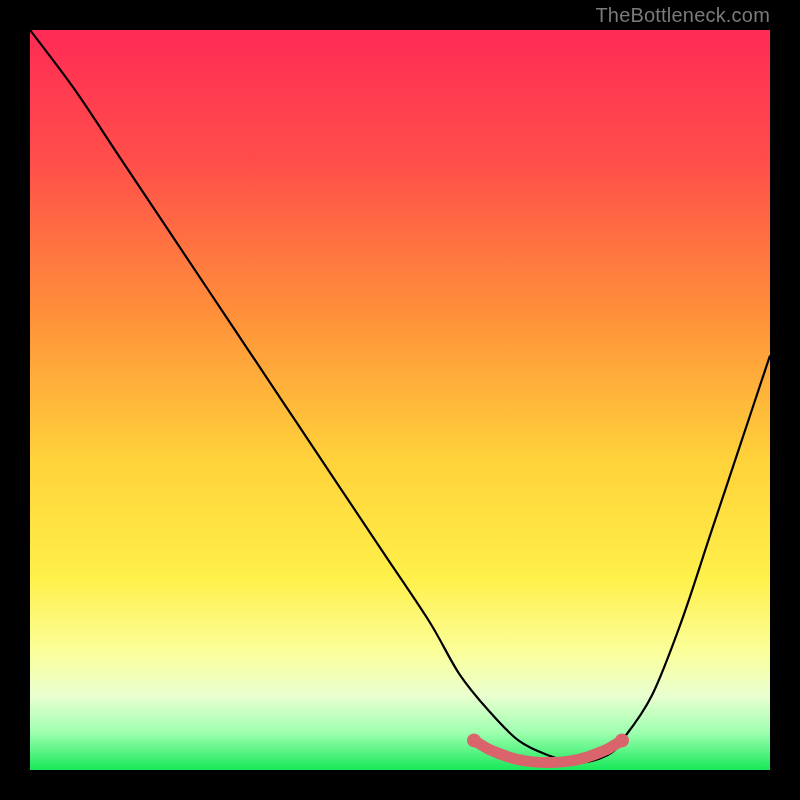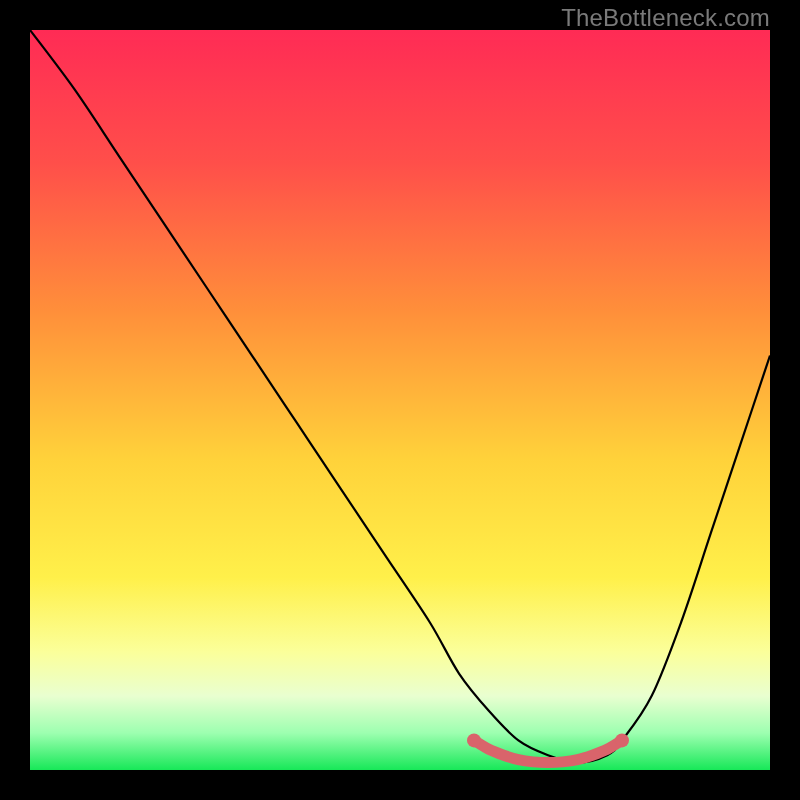--- a/index.html
+++ b/index.html
@@ -35,21 +35,21 @@
     position: absolute;
     inset: 0;
     width: 740px;
     height: 740px;
   }
   .watermark {
     position: absolute;
     top: 4px;
     right: 30px;
     font-family: Arial, Helvetica, sans-serif;
-    font-size: 24px;
+    font-size: 20px;
     color: #7a7a7a;
     letter-spacing: 0.2px;
   }
 </style>
 </head>
 <body>
 
 <div class="frame">
   <div class="watermark">TheBottleneck.com</div>
   <div class="plot">

